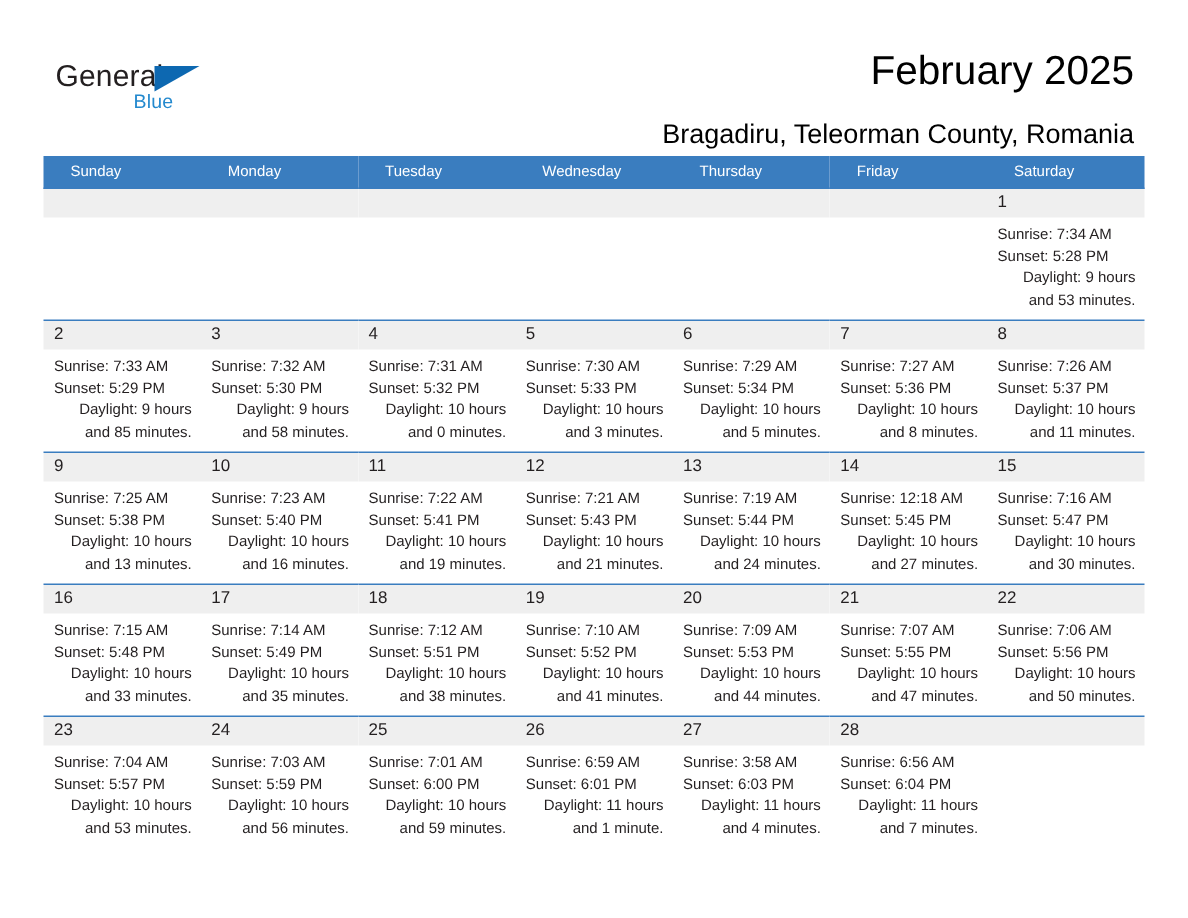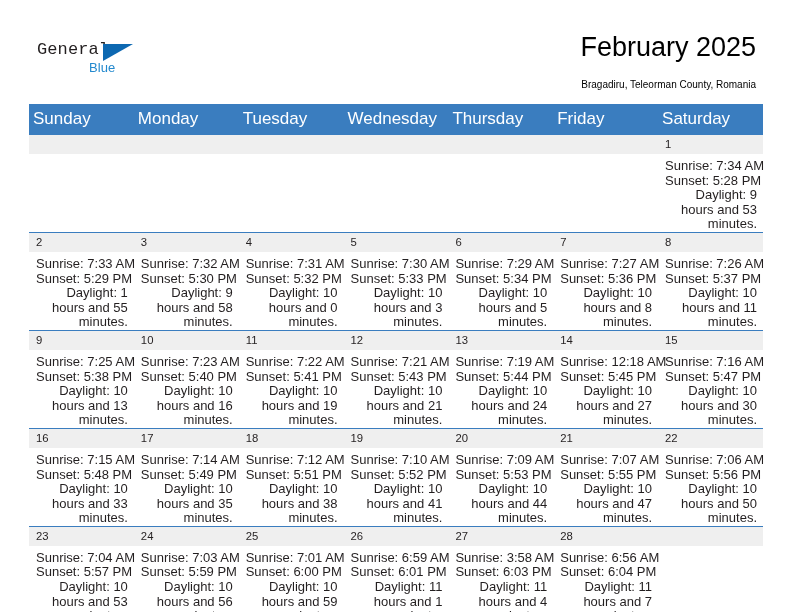--- a/index.html
+++ b/index.html
@@ -33,24 +33,24 @@
     position: absolute;
     left: 37px;
     top: 40px;
     width: 115px;
     height: 48px;
   }
   .logo-general {
     position: absolute;
     left: 0;
     top: 0;
-    font-size: 17px;
+    font-size: 20px;
     letter-spacing: 0.1px;
     color: #231f20;
-    font-family: Liberation Mono, monospace;
+    font-family: Liberation Sans, sans-serif;
   }
   .logo-triangle {
     position: absolute;
     left: 66px;
     top: 4px;
     width: 0;
     height: 0;
     border-left: 30px solid #0d68b1;
     border-bottom: 17px solid transparent;
   }
@@ -69,42 +69,42 @@
     top: 32px;
     font-size: 27px;
     color: #000000;
     text-align: right;
     white-space: nowrap;
   }
   .subtitle {
     position: absolute;
     right: 36px;
     top: 79px;
-    font-size: 10px;
+    font-size: 18px;
     color: #000000;
     text-align: left;
     white-space: nowrap;
   }
 
   
   .calendar {
     position: absolute;
     left: 29px;
     top: 104px;
     width: 734px;
     border-collapse: collapse;
     table-layout: fixed;
   }
   .calendar th {
     background: #3a7dbf;
     color: #ffffff;
     font-weight: normal;
-    font-size: 17px;
+    font-size: 10px;
     text-align: left;
-    padding: 5px 0 5px 4px;
+    padding: 5px 0 5px 18px;
     height: 11px;
     border: none;
   }
   .calendar td {
     vertical-align: top;
     padding: 0;
     border: none;
     border-top: 1.6px solid #3a7dbf;
     height: 88px;
     box-sizing: border-box;
@@ -119,21 +119,21 @@
     padding: 3px 0 0 7px;
     font-size: 11.3px;
     color: #231f20;
     line-height: 13px;
   }
   .daynum-band.empty {
     background: #efefef;
   }
   .cell-body {
     padding: 5px 6px 0 7px;
-    font-size: 13px;
+    font-size: 10px;
     line-height: 14.6px;
     color: #231f20;
   }
   .cell-body div {
     white-space: nowrap;
   }
   .cell-body .dl {
     white-space: normal;
     text-align: right;
   }
@@ -196,21 +196,21 @@
               <div class="dl">Daylight: 9 hours and 53 minutes.</div>
             </div>
           </td>
         </tr>
         <tr class="week">
           <td>
             <div class="daynum-band">2</div>
             <div class="cell-body">
               <div>Sunrise: 7:33 AM</div>
               <div>Sunset: 5:29 PM</div>
-              <div class="dl">Daylight: 1 hours and 55 minutes.</div>
+              <div class="dl">Daylight: 9 hours and 85 minutes.</div>
             </div>
           </td>
           <td>
             <div class="daynum-band">3</div>
             <div class="cell-body">
               <div>Sunrise: 7:32 AM</div>
               <div>Sunset: 5:30 PM</div>
               <div class="dl">Daylight: 9 hours and 58 minutes.</div>
             </div>
           </td>

